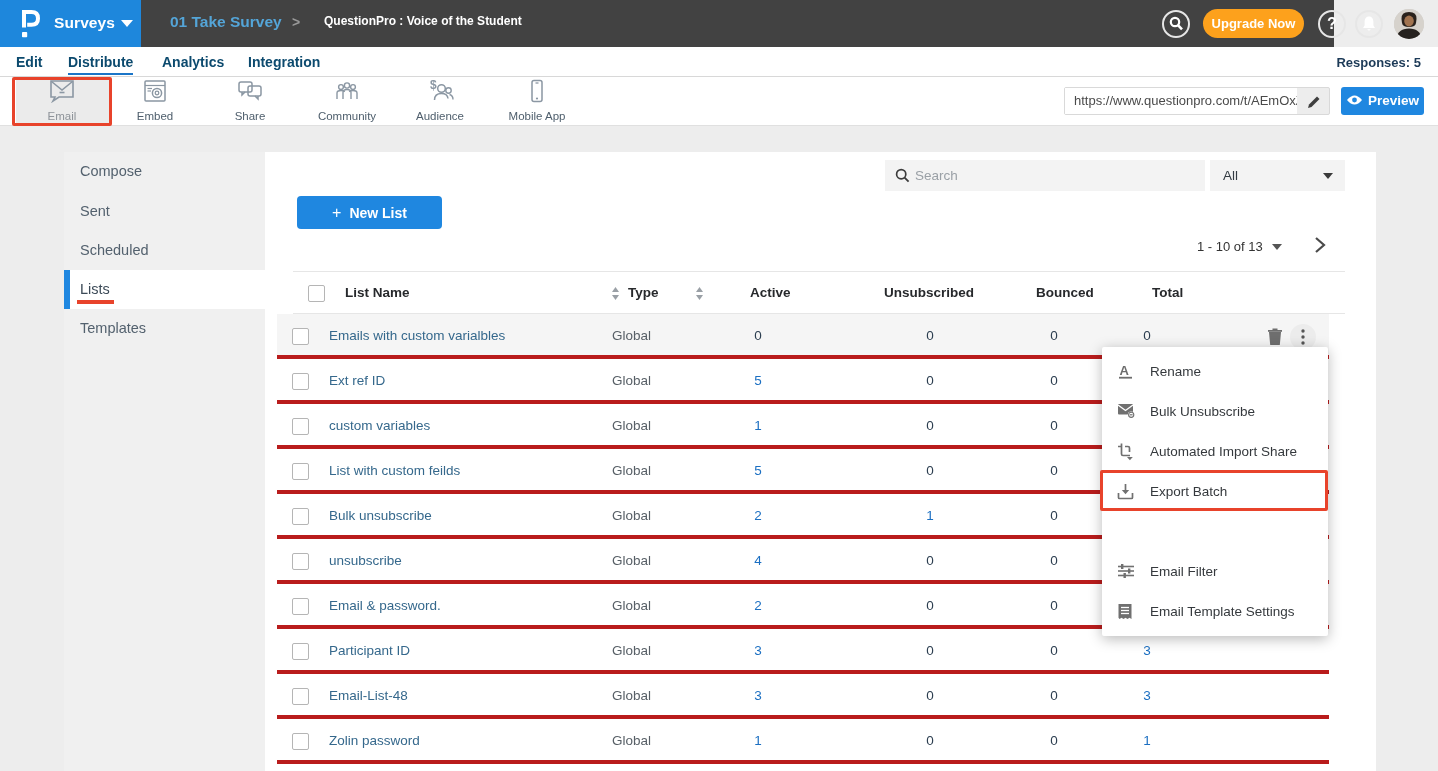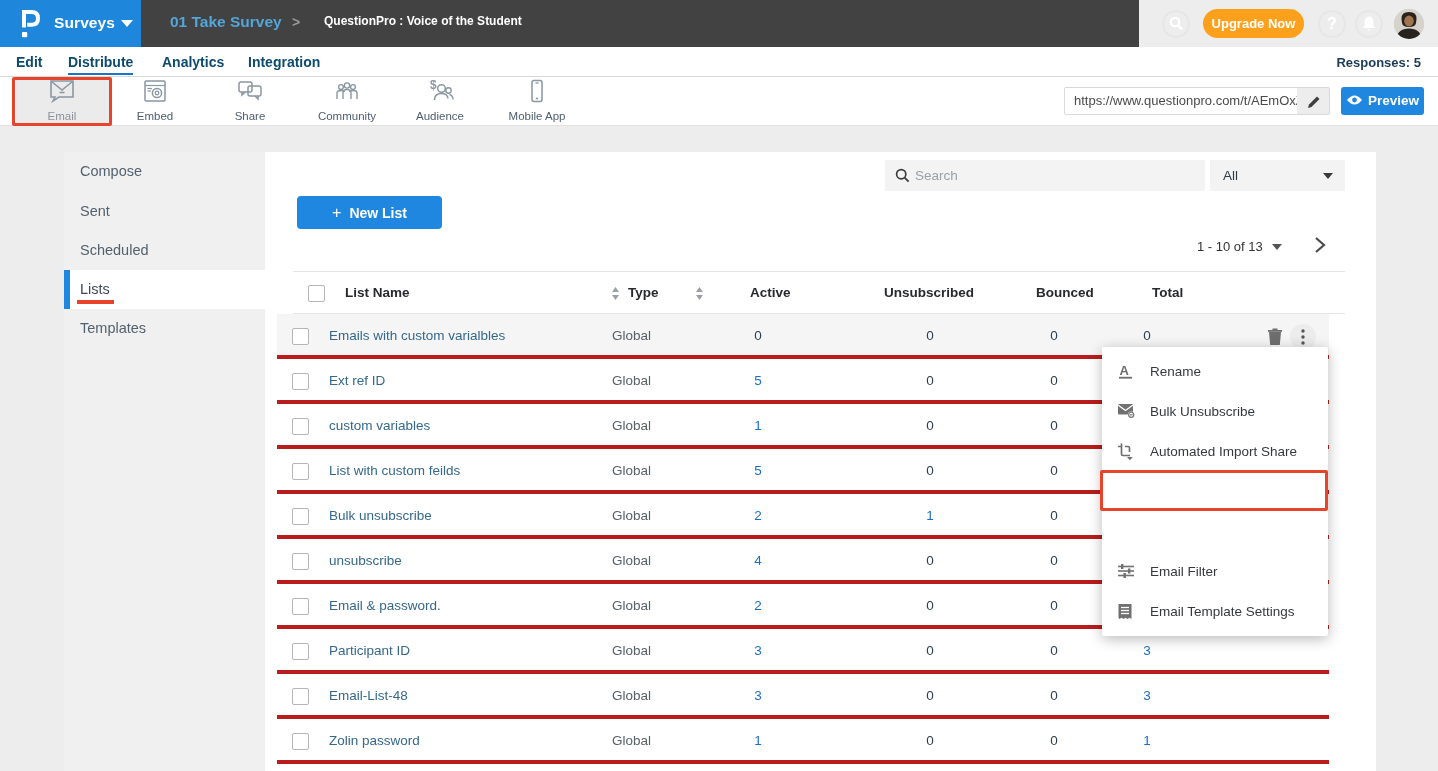--- a/index.html
+++ b/index.html
@@ -1,20 +1,20 @@
 <!DOCTYPE html>
 <html><head>
 <meta charset="utf-8">
 <style>
 * { margin:0; padding:0; box-sizing:border-box; }
 html,body { width:1438px; height:771px; }
 body { font-family:"Liberation Sans", sans-serif; background:#ededed; position:relative; overflow:hidden; }
 
 
-#topbar { position:absolute; left:0; top:0; width:1139px; height:47px; background:#424242; }
+#topbar { position:absolute; left:0; top:0; width:1334px; height:47px; background:#424242; }
 #brand { position:absolute; left:0; top:0; width:141px; height:47px; background:#1e87dc; }
 #brand svg.logo { position:absolute; left:19px; top:8px; }
 #brand .sv { position:absolute; left:54px; top:14px; color:#fff; font-size:15.5px; font-weight:700; letter-spacing:.1px; }
 #brand .car { position:absolute; left:121px; top:20px; width:0; height:0; border-left:6px solid transparent; border-right:6px solid transparent; border-top:7px solid #fff; }
 #crumb1 { position:absolute; left:170px; top:13px; color:#54a5d8; font-size:15.5px; font-weight:700; }
 #crumbgt { position:absolute; left:292px; top:14px; color:#9a9a9a; font-size:14px; font-weight:700; }
 #crumb2 { position:absolute; left:324px; top:14px; color:#fff; font-size:12px; font-weight:700; }
 .ring { position:absolute; top:10px; width:28px; height:28px; border:2px solid #e6e6e6; border-radius:50%; }
 #upgrade { position:absolute; left:1203px; top:9px; width:101px; height:29px; background:#fda11c; border-radius:15px; color:#fff; font-size:13px; font-weight:700; text-align:center; line-height:29px; }
 #qmark { line-height:24px; text-align:center; color:#fff; font-weight:700; font-size:16px; }
@@ -357,20 +357,28 @@
       <span class="ml">Bulk Unsubscribe</span>
     </div>
     <div class="mitem" style="top:84px;">
       <svg width="17" height="18" viewBox="0 0 17 18">
         <path d="M4.5 0.5 V11 Q4.5 12.5 6 12.5 H13" fill="none" stroke="#707070" stroke-width="1.7"></path>
         <path d="M1 3.5 H4.5 M8 3.5 H11 Q12.5 3.5 12.5 5 V9" fill="none" stroke="#707070" stroke-width="1.7"></path>
         <path d="M10 14 L12.9 17.2 L15.8 14 Z" fill="#707070"></path>
       </svg>
       <span class="ml">Automated Import Share</span>
     </div>
+    <div class="mitem" style="top:124px;">
+      <svg width="17" height="17" viewBox="0 0 17 17">
+        <path d="M1.5 10 V14.5 Q1.5 15.5 2.5 15.5 H14.5 Q15.5 15.5 15.5 14.5 V10" fill="none" stroke="#707070" stroke-width="1.7"></path>
+        <line x1="8.5" y1="1" x2="8.5" y2="9" stroke="#707070" stroke-width="1.7"></line>
+        <path d="M4.8 7 L8.5 11.3 L12.2 7 Z" fill="#707070"></path>
+      </svg>
+      <span class="ml">Export Batch</span>
+    </div>
     <div class="mitem" style="top:204px;">
       <svg width="18" height="16" viewBox="0 0 18 16">
         <line x1="1" y1="3.5" x2="17" y2="3.5" stroke="#707070" stroke-width="1.6"></line>
         <rect x="4" y="1" width="2.4" height="5" fill="#707070"></rect>
         <line x1="1" y1="8" x2="17" y2="8" stroke="#707070" stroke-width="1.6"></line>
         <rect x="11" y="5.5" width="2.4" height="5" fill="#707070"></rect>
         <line x1="1" y1="12.5" x2="17" y2="12.5" stroke="#707070" stroke-width="1.6"></line>
         <rect x="6.5" y="10" width="2.4" height="5" fill="#707070"></rect>
       </svg>
       <span class="ml">Email Filter</span>

